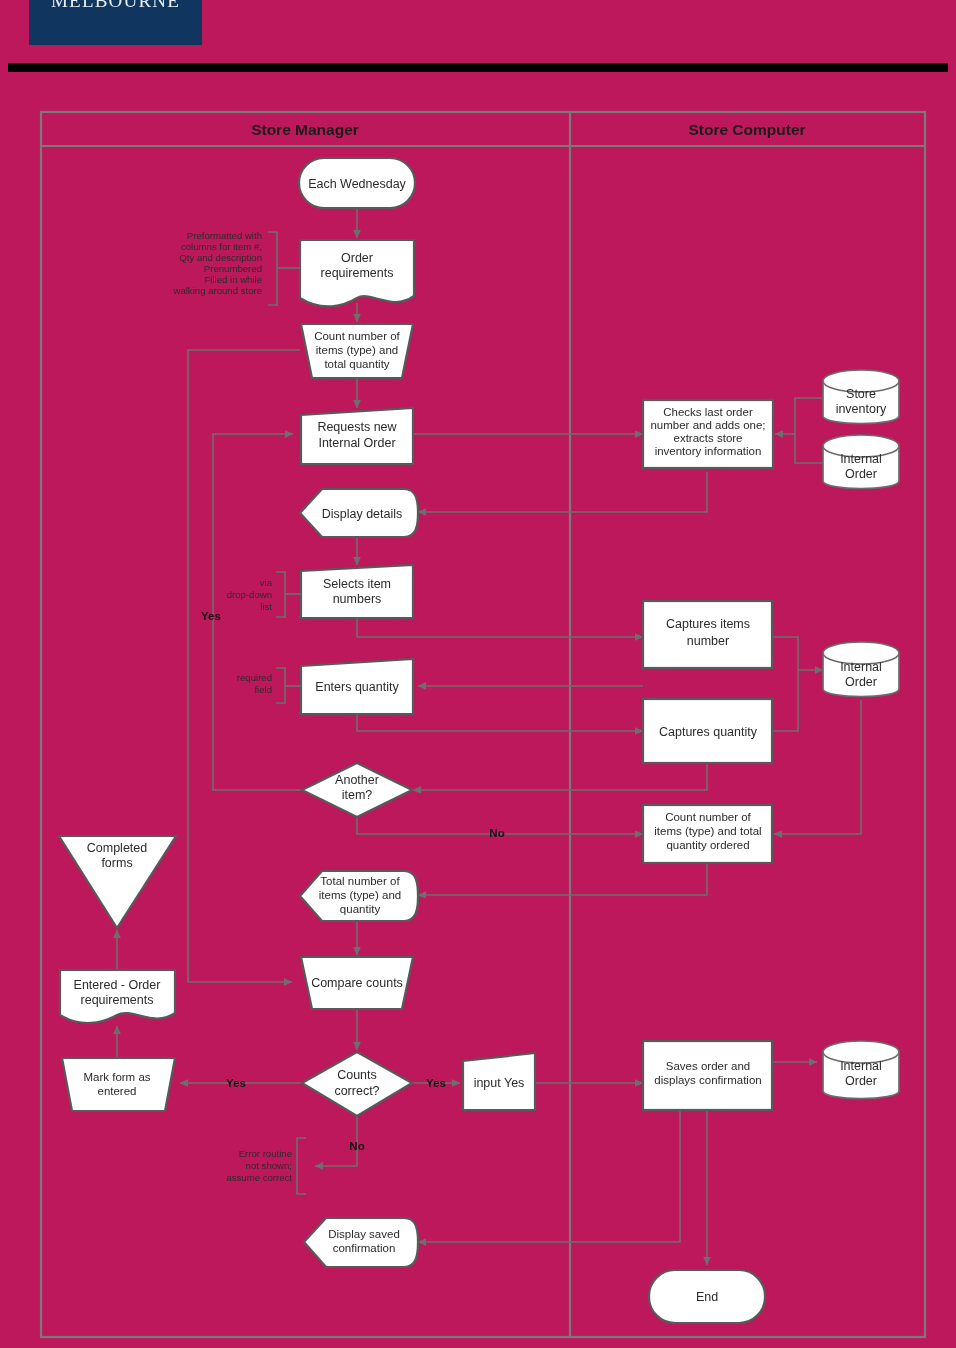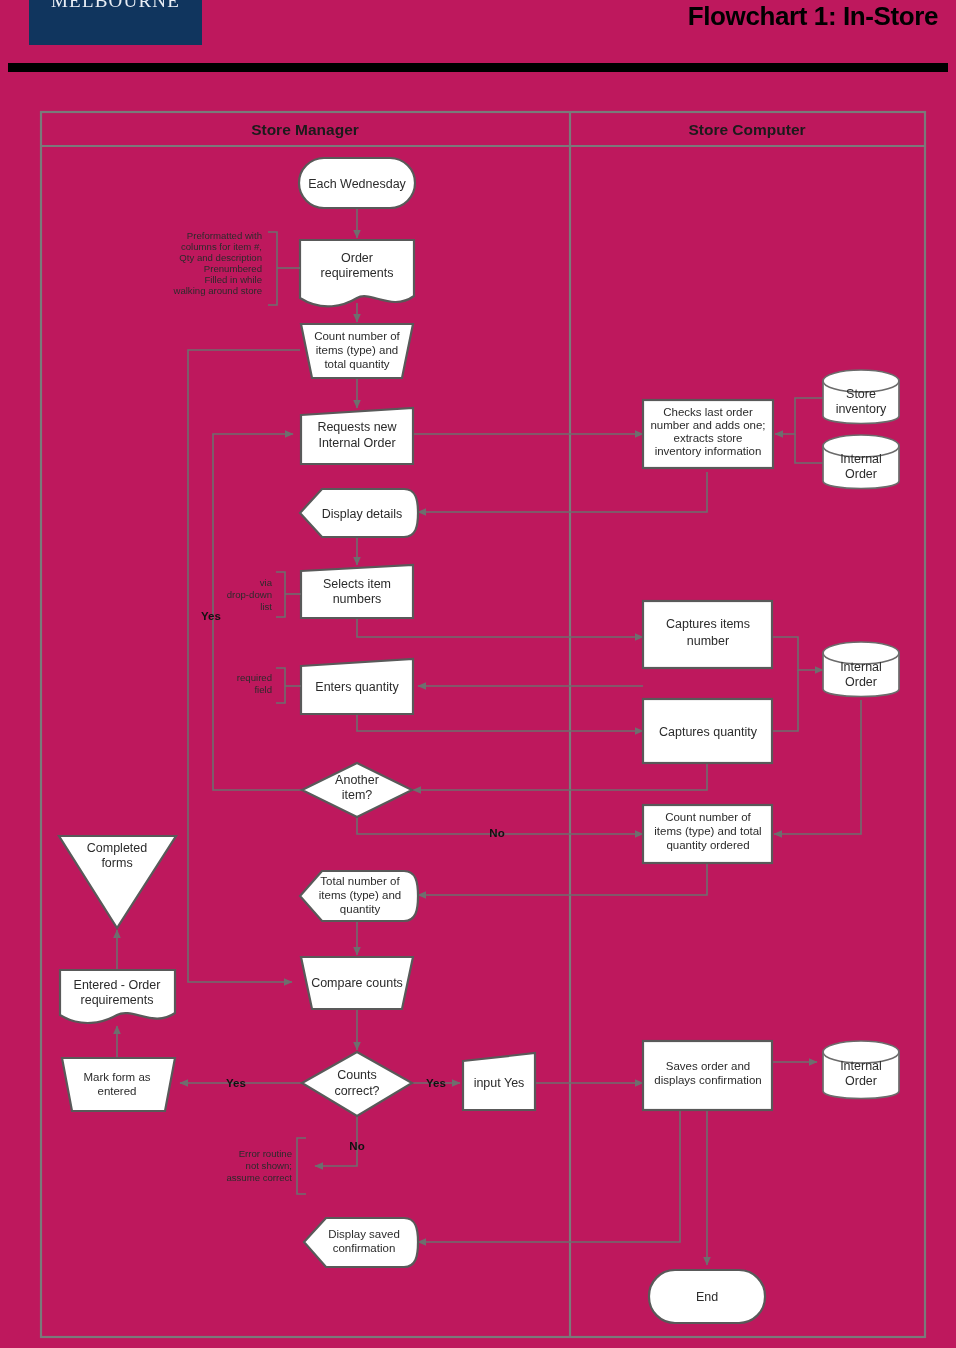--- a/index.html
+++ b/index.html
@@ -23,21 +23,20 @@
   .conn{stroke:#6e6e6e;stroke-width:1.6;fill:none;}
   .brk{stroke:#6e6e6e;stroke-width:1.6;fill:none;}
 </style>
 </head>
 <body>
 
 <div id="page">
 
   <div id="logo-block"></div>
   <div id="logo-text">MELBOURNE</div>
-  <div id="title">Flowchart 1: In-Store</div>
   <div id="rule"></div>
 
   <svg id="flow" width="956" height="1348" viewBox="0 0 956 1348">
     <defs>
       <marker id="ah" markerWidth="9" markerHeight="8" refX="8.4" refY="4" orient="auto" markerUnits="userSpaceOnUse">
         <path d="M0,0 L9,4 L0,8 z" fill="#6e6e6e"></path>
       </marker>
     </defs>
 
     <g>

